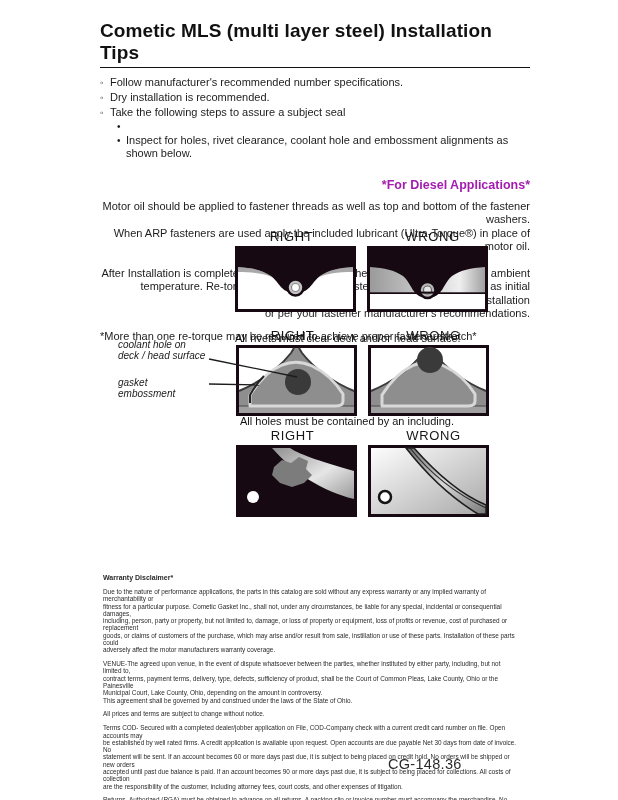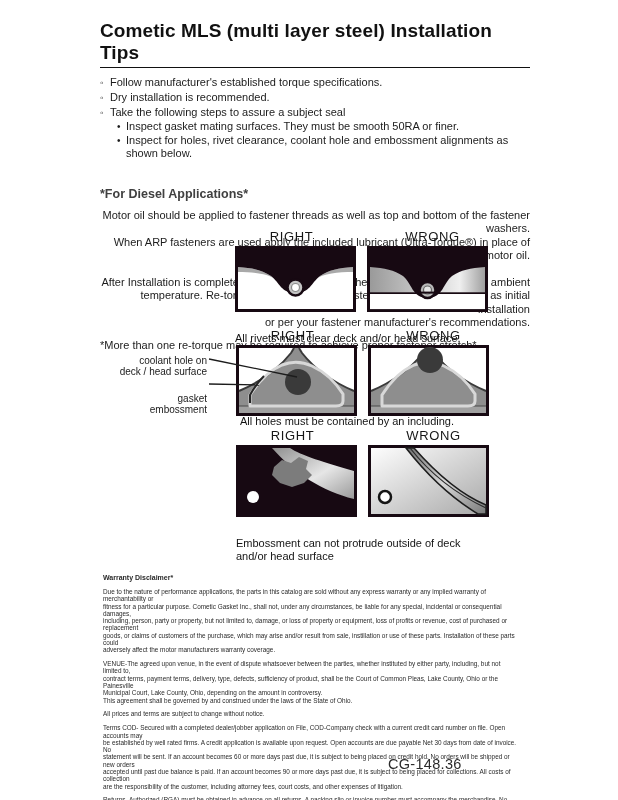--- a/index.html
+++ b/index.html
@@ -15,41 +15,41 @@
   .page-title {
     display: inline-block; font-size: 19px; font-weight: 700; color: #111;
     border-bottom: 1.6px solid #111; padding-bottom: 3px; letter-spacing: 0.1px;
   }
   .tips-list { margin-top: 7px; list-style: none; }
   .tip-row { font-size: 11px; line-height: 15px; color: #1c1c1c; display: flex; }
   .tip-marker { width: 10px; flex: 0 0 10px; font-size: 10px; }
   .subtips-list { list-style: none; margin-left: 17px; }
   .subtip-row { font-size: 11px; line-height: 13.5px; color: #1c1c1c; display: flex; }
   .subtip-marker { width: 9px; flex: 0 0 9px; font-size: 10px; }
-  .diesel-heading { margin-top: 26px; font-size: 12.5px; font-weight: 700; color: #404040; }
+  .diesel-heading { margin-top: 17px; font-size: 12.5px; font-weight: 700; color: #a21caf; text-align: right; }
   .body-para { margin-top: 8px; font-size: 11px; line-height: 13.5px; white-space: pre-line; color: #1c1c1c; text-align: right; }
   .body-para + .body-para { margin-top: 13px; }
   .retorque-note { margin-top: 9px; font-size: 11px; line-height: 13.5px; color: #1c1c1c; }
 
   
   .figure { position: absolute; }
   .fig-headers { display: flex; gap: 28px; }
   .fig-header { width: 121px; text-align: center; font-size: 13px; letter-spacing: 0.6px; color: #161616; }
   .fig-panels { display: flex; gap: 11px; margin-top: 2px; }
   .fig-panels svg { display: block; }
   .fig-caption { font-size: 11px; color: #141414; margin-top: 20px; line-height: 12.5px; white-space: pre-line; }
 
   #figure1 { left: 235px; top: 229px; width: 254px; }
   #figure2 { left: 118px; top: 328px; width: 372px; height: 102px; }
   #figure3 { left: 236px; top: 428px; width: 254px; }
 
   .fig2-inner { position: absolute; left: 118px; top: 0; width: 254px; }
   .fig2-labels {
-    position: absolute; left: 0; top: 16px; width: 89px; text-align: right;
-    font-size: 10px; line-height: 11px; color: #1b1b1b; white-space: pre-line;
+    position: absolute; left: 0; top: 0; width: 89px; text-align: left;
+    font-size: 10px; line-height: 11px; color: #1b1b1b; white-space: pre-line; font-style: italic;
   }
   .fig2-label-embossment { margin-top: 5px; }
   .fig2-leaders { position: absolute; left: 0; top: 0; width: 372px; height: 102px; pointer-events: none; }
   .fig2-caption { position: absolute; left: 122px; top: 87px; font-size: 11px; color: #141414; }
 
   
   .disclaimer { position: absolute; left: 103px; top: 574px; width: 414px; color: #2a2a2a; }
   .disclaimer-heading { font-size: 7px; font-weight: 700; margin-bottom: 7px; }
   .disclaimer-para { font-size: 6.4px; line-height: 7.3px; white-space: pre-line; margin-bottom: 6.5px; }
 
@@ -59,35 +59,34 @@
 <body>
 
 <div class="page">
 
   <div class="content-top">
     <h1 class="page-title">Cometic MLS (multi layer steel) Installation Tips</h1>
 
     <ul class="tips-list">
       <li class="tip-row">
         <span class="tip-marker">◦</span>
-        <span>Follow manufacturer's established torque specifications.</span>
+        <span>Follow manufacturer's recommended number specifications.</span>
       </li>
       <li class="tip-row">
         <span class="tip-marker">◦</span>
         <span>Dry installation is recommended.</span>
       </li>
       <li class="tip-row">
         <span class="tip-marker">◦</span>
         <span>Take the following steps to assure a subject seal</span>
       </li>
       <li>
         <ul class="subtips-list">
           <li class="subtip-row">
             <span class="subtip-marker">•</span>
-            <span>Inspect gasket mating surfaces.  They must be smooth 50RA or finer.</span>
           </li>
           <li class="subtip-row">
             <span class="subtip-marker">•</span>
             <span>Inspect for holes, rivet clearance, coolant hole and embossment alignments as shown below.</span>
           </li>
         </ul>
       </li>
     </ul>
 
     <h2 class="diesel-heading">*For Diesel Applications*</h2>
@@ -208,22 +207,20 @@
               <stop offset="0.5" stop-color="#d8d8d8"></stop>
               <stop offset="1" stop-color="#7a7a7a"></stop>
           </linearGradient>
         </defs>
         <rect x="1.5" y="1.5" width="118" height="69" fill="url(#g3w)" stroke="#170912" stroke-width="3"></rect>
         <path d="M46,3 C68,28 94,50 118,60 L118,69 H110 C82,52 56,26 38,3 Z" fill="url(#g3w2)" stroke="#1c1c1c" stroke-width="1.5"></path>
         <path d="M42,3 C60,26 86,48 118,63" stroke="#2a2a2a" stroke-width="1.2" fill="none"></path>
         <circle cx="17" cy="52" r="6" fill="#ffffff" stroke="#151515" stroke-width="2.5"></circle>
       </svg>
     </div>
-    <div class="fig-caption">Embossment can not protrude outside of deck
-and/or head surface</div>
   </div>
 
   <div class="disclaimer">
     <div class="disclaimer-heading">Warranty Disclaimer*</div>
     <p class="disclaimer-para">Due to the nature of performance applications, the parts in this catalog are sold without any express warranty or any implied warranty of merchantability or
 fitness for a particular purpose.  Cometic Gasket Inc., shall not, under any circumstances, be liable for any special, incidental or consequential damages,
 including, person, party or property, but not limited to, damage, or loss of property or equipment, loss of profits or revenue, cost of purchased or replacement
 goods, or claims of customers of the purchase, which may arise and/or result from sale, instillation or use of these parts.  Installation of these parts could
 adversely affect the motor manufacturers warranty coverage.</p>
     <p class="disclaimer-para">VENUE-The agreed upon venue, in the event of dispute whatsoever between the parties, whether instituted by either party, including, but not limited to,

